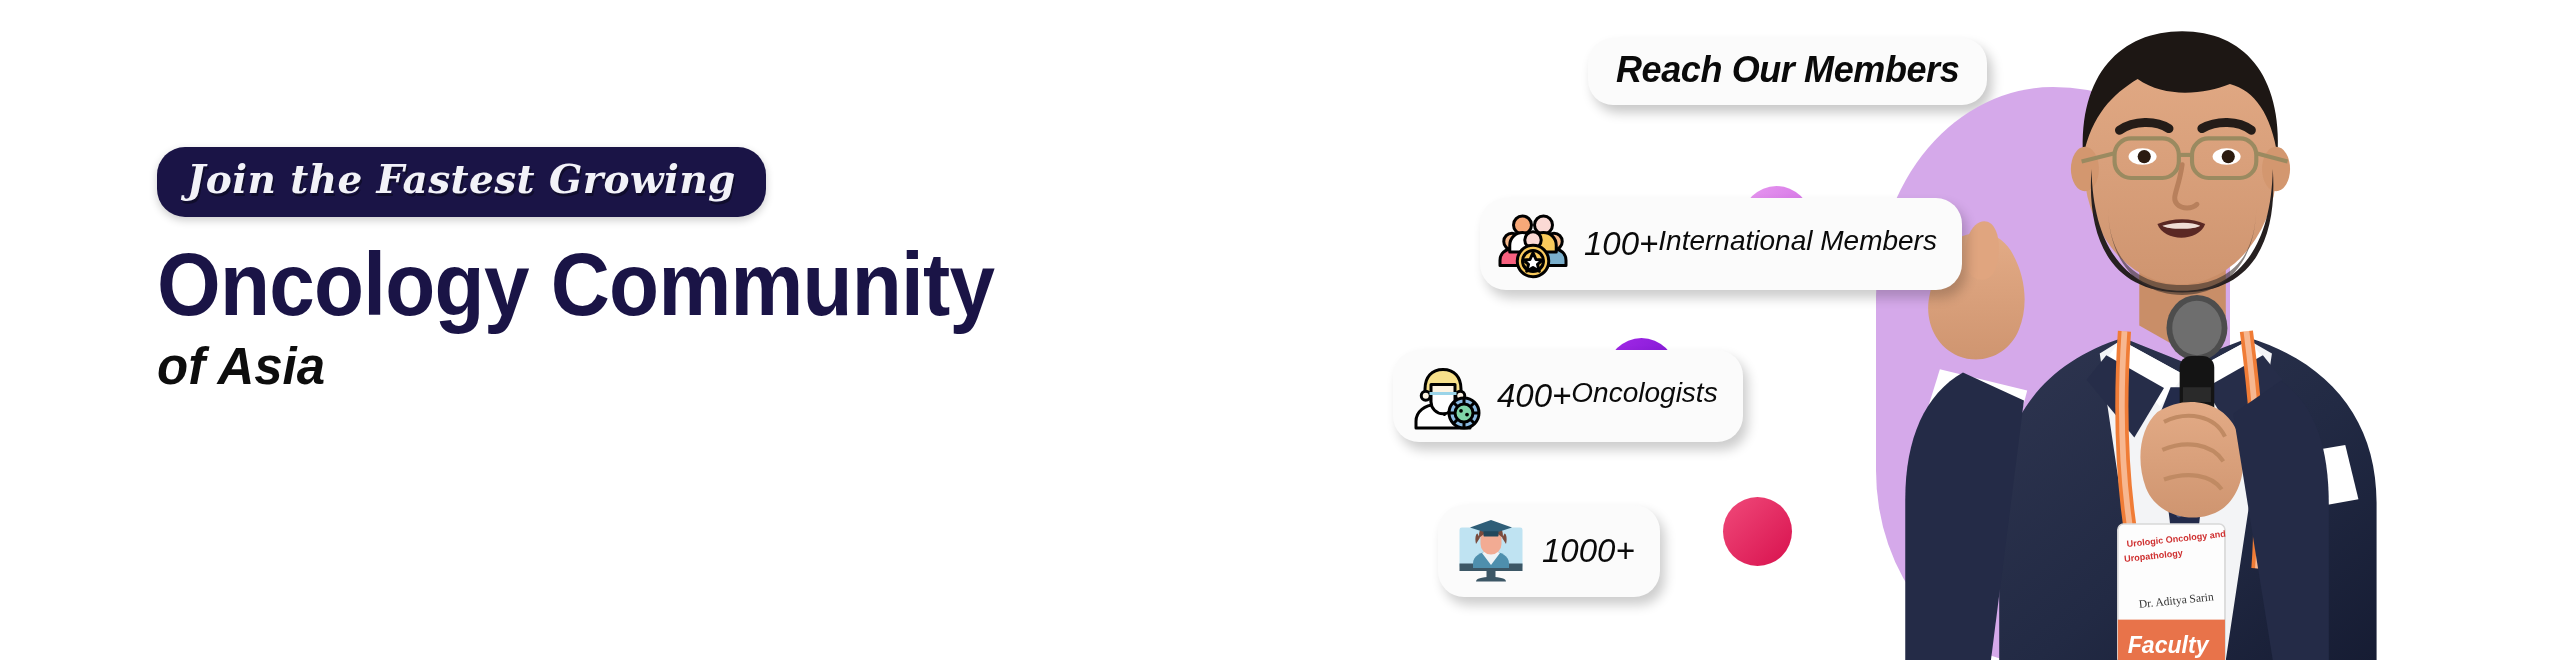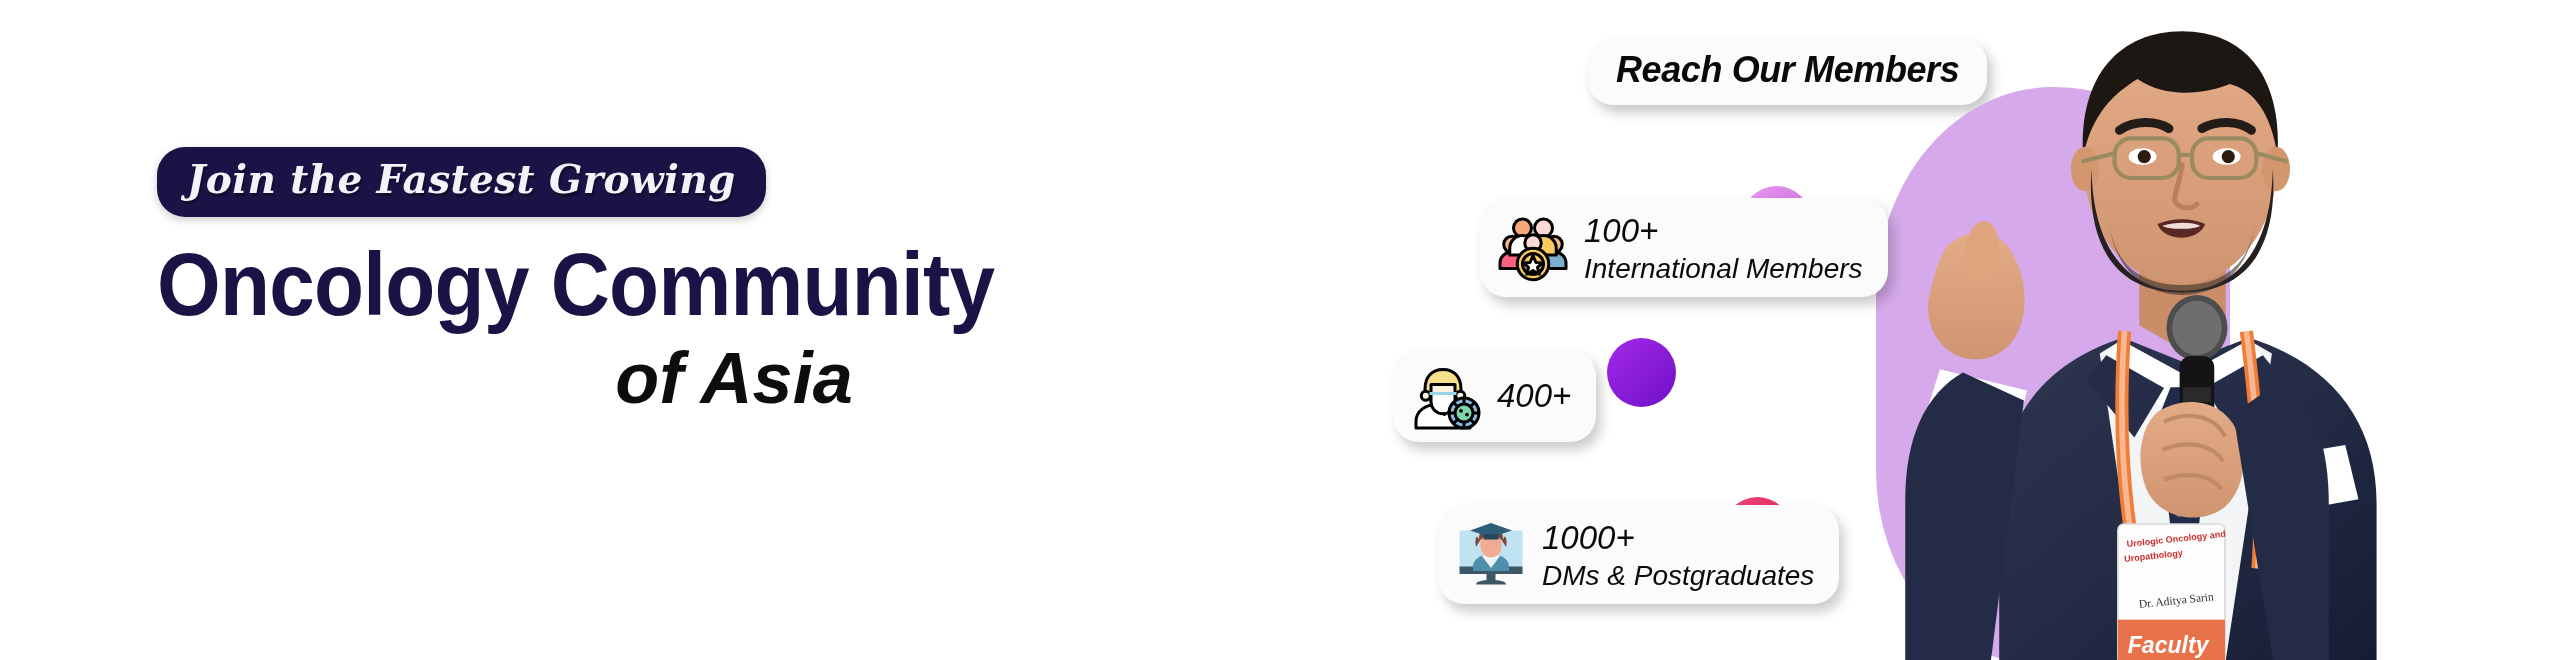--- a/index.html
+++ b/index.html
@@ -43,25 +43,24 @@
     color:#1a1446;
     transform:scaleX(.92);
     transform-origin:left center;
     white-space:nowrap;
   }
   .subline{
     margin-top:8.2px;
     font-family:"Liberation Sans", sans-serif;
     font-style:italic;
     font-weight:700;
-    font-size:72px;
+    font-size:51px;
     line-height:1.1;
     color:#0d0d0d;
     white-space:nowrap;
-    text-align:center;
   }
 
   
   .stats-zone{ position:absolute; left:1360px; top:0; width:577px; height:500px; }
 
   .title-pill{
     position:absolute; left:228px; top:38px;
     background:#fbfbfb;
     border-radius:25px;
     padding:14px 28px 16.5px 28px;
@@ -84,21 +83,21 @@
     box-shadow:5px 7.4px 11.5px rgba(0,0,0,.20);
     z-index:3;
   }
   .accent-dot{
     position:absolute;
     width:69px; height:69px;
     border-radius:50%;
     z-index:1;
   }
   .stat-icon{ width:76px; height:69px; flex:0 0 auto; }
-  .stat-text{ display:flex; flex-direction:column; justify-content:center; }
+  .stat-text{ display:flex; flex-direction:row; justify-content:center; }
   .stat-value{
     font-family:"Liberation Sans", sans-serif;
     font-style:italic; font-weight:400;
     font-size:33px; line-height:1.25; color:#0a0a0a;
     white-space:nowrap;
   }
   .stat-label{
     font-family:"Liberation Sans", sans-serif;
     font-style:italic; font-weight:400;
     font-size:28px; line-height:1.25; color:#0a0a0a;
@@ -193,20 +192,21 @@
           <circle cx="74" cy="68" r="20" fill="#89b9e0"></circle>
           <circle cx="74" cy="68" r="12" fill="#7fd4a8"></circle>
           <path d="M74 48v8M74 80v8M54 68h8M86 68h8M60 54l6 6M88 54l-6 6M60 82l6-6M88 82l-6-6" fill="none"></path>
           <circle cx="70" cy="65" r="2.5" fill="#000" stroke="none"></circle>
           <circle cx="78" cy="70" r="2.5" fill="#000" stroke="none"></circle>
         </g>
       </svg>
     </span>
     <span class="stat-text">
       <span class="stat-value">400+</span>
+      <span class="stat-label">Oncologists</span>
     </span>
   </div>
 
   <div class="stat-card" id="card-postgrads">
     <span class="stat-icon">
       <svg viewBox="0 0 100 92" width="76" height="69">
         <rect x="8" y="14" width="84" height="54" rx="3" fill="#bfe3f2"></rect>
         <rect x="8" y="62" width="84" height="10" fill="#3c5766"></rect>
         <path d="M44 72h12v10H44z" fill="#3c5766"></path>
         <path d="M30 86c0-4 7-6 20-6s20 2 20 6z" fill="#3c5766"></path>
@@ -215,21 +215,20 @@
         <path d="M36 24a14 14 0 0 1 28 0v12a14 14 0 0 1-28 0z" fill="#f2ab93"></path>
         <path d="M34 26c0-12 6-18 16-18s16 6 16 18v2c-6-5-10-8-16-8s-10 3-16 8z" fill="#7a4b3d"></path>
         <path d="M30 36c-2-8 0-14 2-14l3 6z" fill="#7a4b3d"></path>
         <path d="M70 36c2-8 0-14-2-14l-3 6z" fill="#7a4b3d"></path>
         <path d="M22 14l28-10 28 10-28 9z" fill="#2f5e78"></path>
         <rect x="40" y="19" width="20" height="7" rx="1" fill="#22485c"></rect>
       </svg>
     </span>
     <span class="stat-text">
       <span class="stat-value">1000+</span>
-      <span class="stat-label">DMs &amp; Postgraduates</span>
     </span>
   </div>
 </div>
 
 <div class="photo-zone">
   <div class="blob"></div>
 
   <svg class="photo-svg" width="824" height="660" viewBox="0 0 1000 801">
     <defs>
       <linearGradient id="suitG" x1="0" y1="0" x2="1" y2="1">

